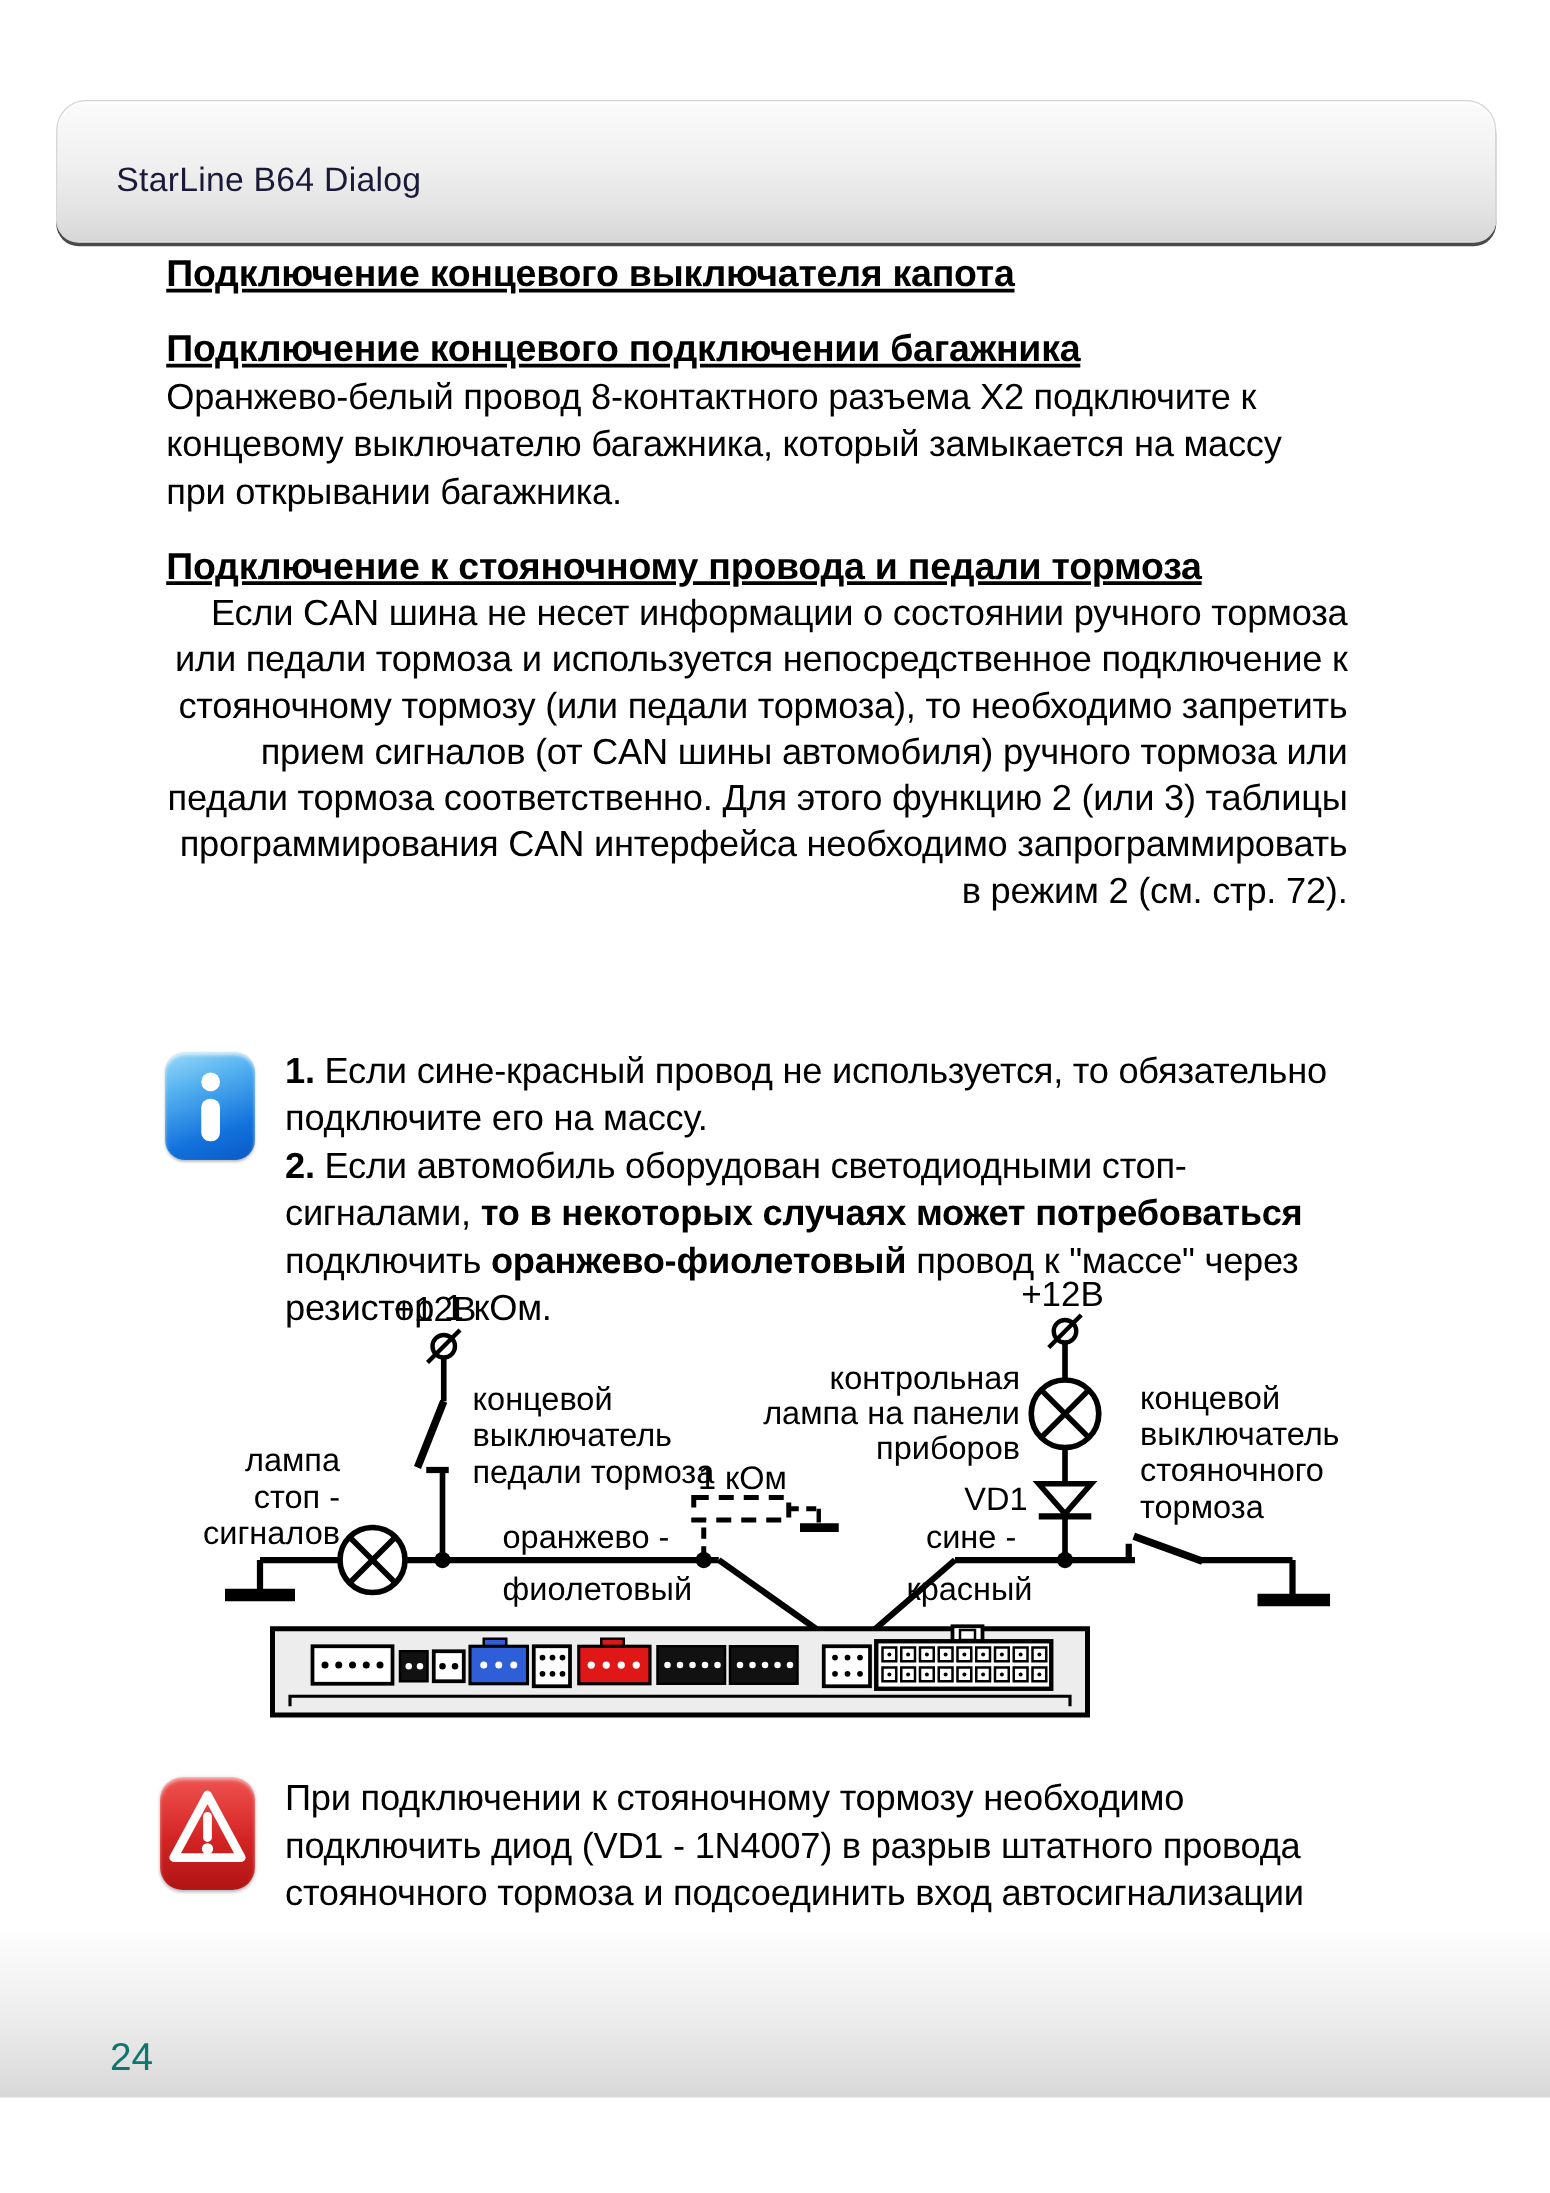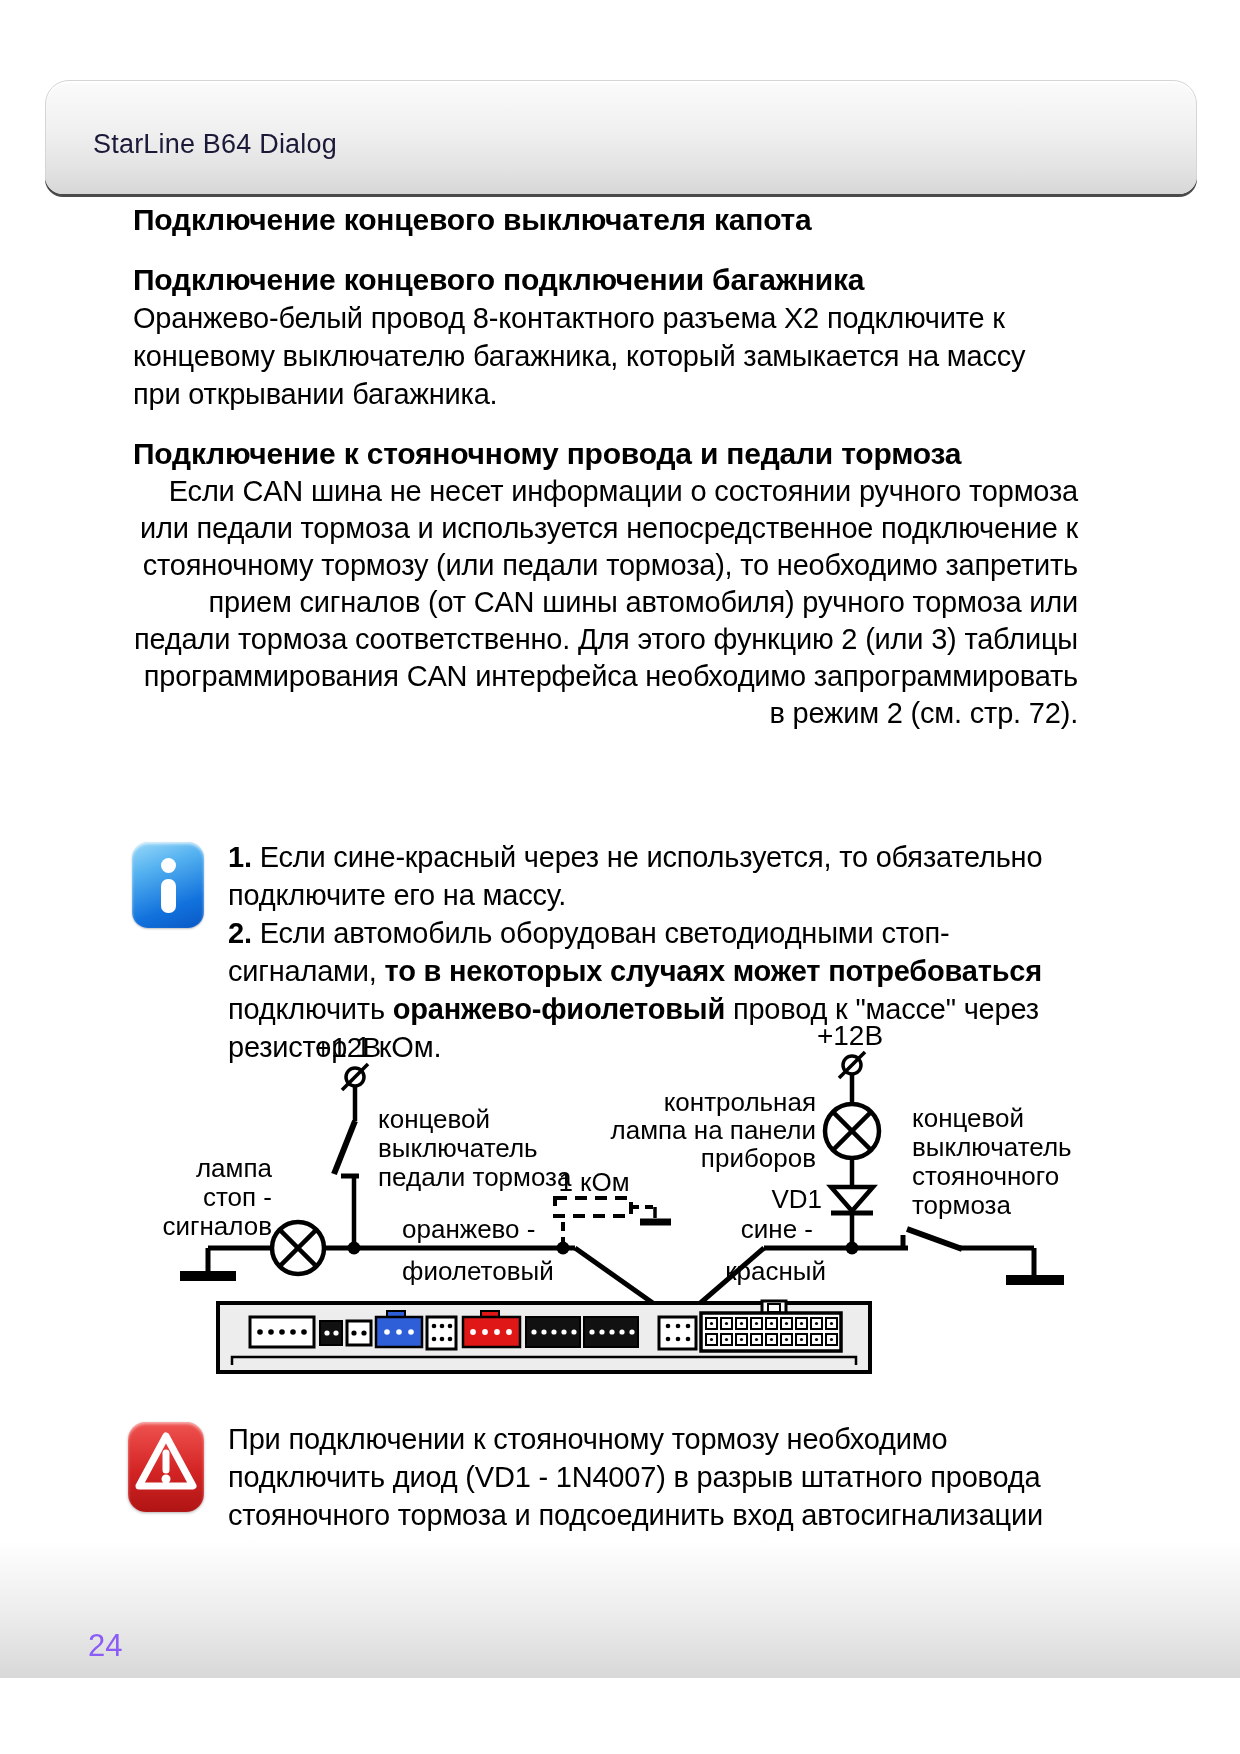--- a/index.html
+++ b/index.html
@@ -18,21 +18,21 @@
   }
   .header-title{
     position:absolute;left:47px;top:48px;font-size:27px;color:#1a1a38;letter-spacing:0.2px;
   }
   
   .content{
     position:absolute;left:133px;top:201px;width:945px;
     font-size:29px;line-height:38px;letter-spacing:-0.2px;
   }
   .content h2{
-    font-size:30px;line-height:38px;font-weight:bold;margin:22px 0 0 0;letter-spacing:-0.2px;
+    font-size:30px;line-height:38px;font-weight:bold;margin:22px 0 0 0;letter-spacing:-0.2px;text-decoration:underline;
   }
   .content h2:first-child{margin-top:0;}
   .content p{margin:0;}
   .content .p3{line-height:37px;text-align:right;}
   
   .note-icon-blue{
     position:absolute;left:132px;top:842px;width:72px;height:86px;border-radius:16px;
     background:linear-gradient(160deg,#9bd9f9 0%,#55b2f0 30%,#1272dd 72%,#0a58c4 100%);
     box-shadow:inset 0 2px 3px rgba(255,255,255,.7), 0 1px 2px rgba(0,0,0,.25);
   }
@@ -60,21 +60,21 @@
   
   .diagram{position:absolute;left:150px;top:905px;}
   .diagram text{font-family:"Liberation Sans",sans-serif;font-size:26px;fill:#000;}
   .diagram text.big{font-size:28px;}
   
   .footer-gradient{
     position:absolute;left:0;top:1540px;width:1240px;height:138px;
     background:linear-gradient(180deg,#ffffff 0%,#ececec 55%,#d8d8d8 100%);
   }
   .page-number{
-    position:absolute;left:88px;top:1628px;font-size:31px;color:#8b5cf6;z-index:2;
+    position:absolute;left:88px;top:1628px;font-size:31px;color:#0f766e;z-index:2;
   }
 </style>
 </head>
 <body>
 
 <div class="header-bar">
   <div class="header-title">StarLine B64 Dialog</div>
 </div>
 
 <div class="content">
@@ -83,21 +83,21 @@
   <p>Оранжево-белый провод 8-контактного разъема Х2 подключите к концевому выключателю багажника, который замыкается на массу при открывании багажника.</p>
   <h2>Подключение к стояночному провода и педали тормоза</h2>
   <p class="p3">Если CAN шина не несет информации о состоянии ручного тормоза или педали тормоза и используется непосредственное подключение к стояночному тормозу (или педали тормоза), то необходимо запретить прием сигналов (от CAN шины автомобиля) ручного тормоза или педали тормоза соответственно. Для этого функцию 2 (или 3) таблицы программирования CAN интерфейса необходимо запрограммировать в режим 2 (см. стр. 72).</p>
 </div>
 
 <div class="note-icon-blue">
   <div class="dot"></div>
   <div class="bar"></div>
 </div>
 <div class="info-text">
-  <p><span style="font-weight: bold;">1.</span><span> Если сине-красный через не используется, то обязательно подключите его на массу.</span></p>
+  <p><span style="font-weight: bold;">1.</span><span> Если сине-красный провод не используется, то обязательно подключите его на массу.</span></p>
   <p><span style="font-weight: bold;">2.</span><span> Если автомобиль оборудован светодиодными стоп-сигналами, </span><span style="font-weight: bold;">то в некоторых случаях может потребоваться</span><span> подключить </span><span style="font-weight: bold;">оранжево-фиолетовый</span><span> провод к "массе" через резистор 1 кОм.</span></p>
 </div>
 
 <svg class="diagram" width="940" height="475" viewBox="0 0 940 475" xmlns="http://www.w3.org/2000/svg">
 
   <g>
     <text class="big" x="198" y="152" text-anchor="middle">+12В</text>
     <circle cx="205" cy="172" r="9" fill="#fff" stroke="#000" stroke-width="3.5"></circle>
     <line x1="192" y1="185" x2="218" y2="159" stroke="#000" stroke-width="3.5"></line>
   </g>

